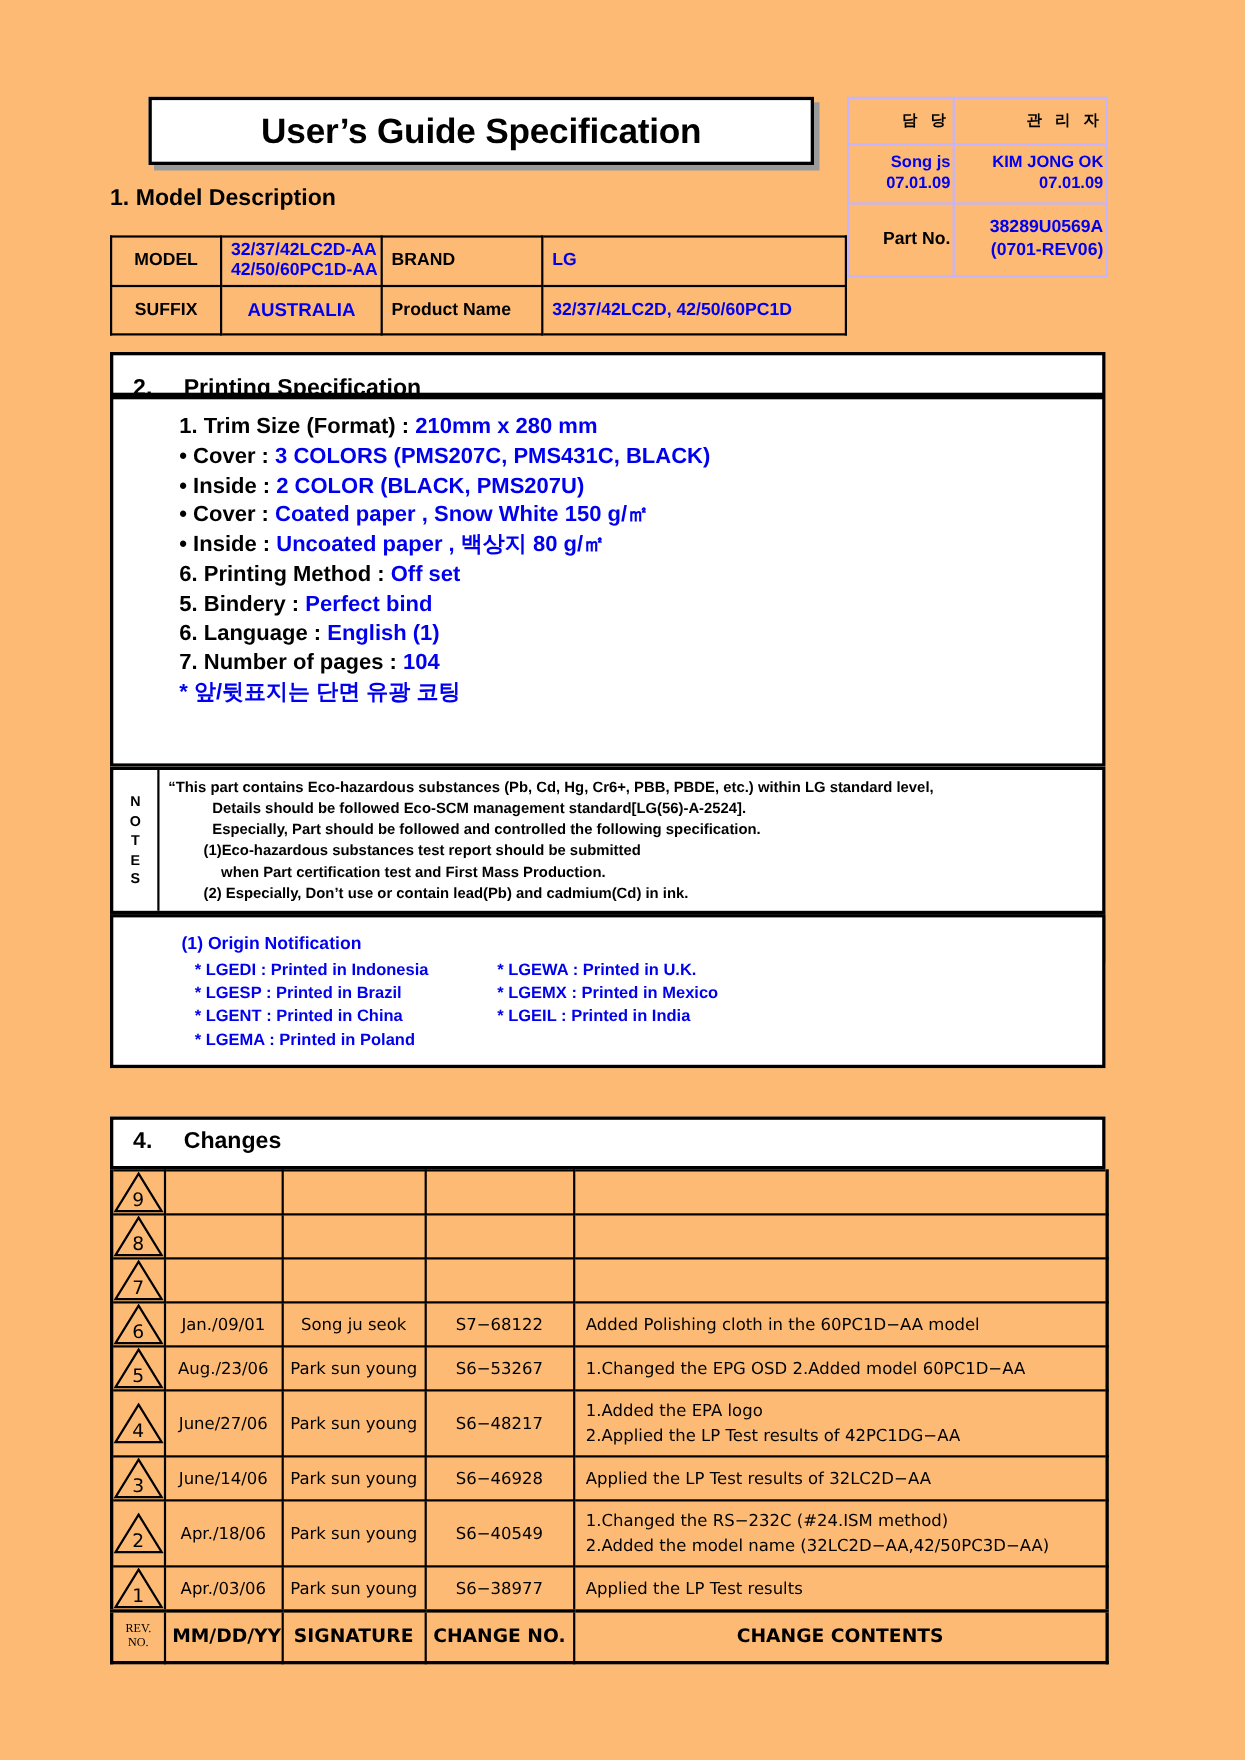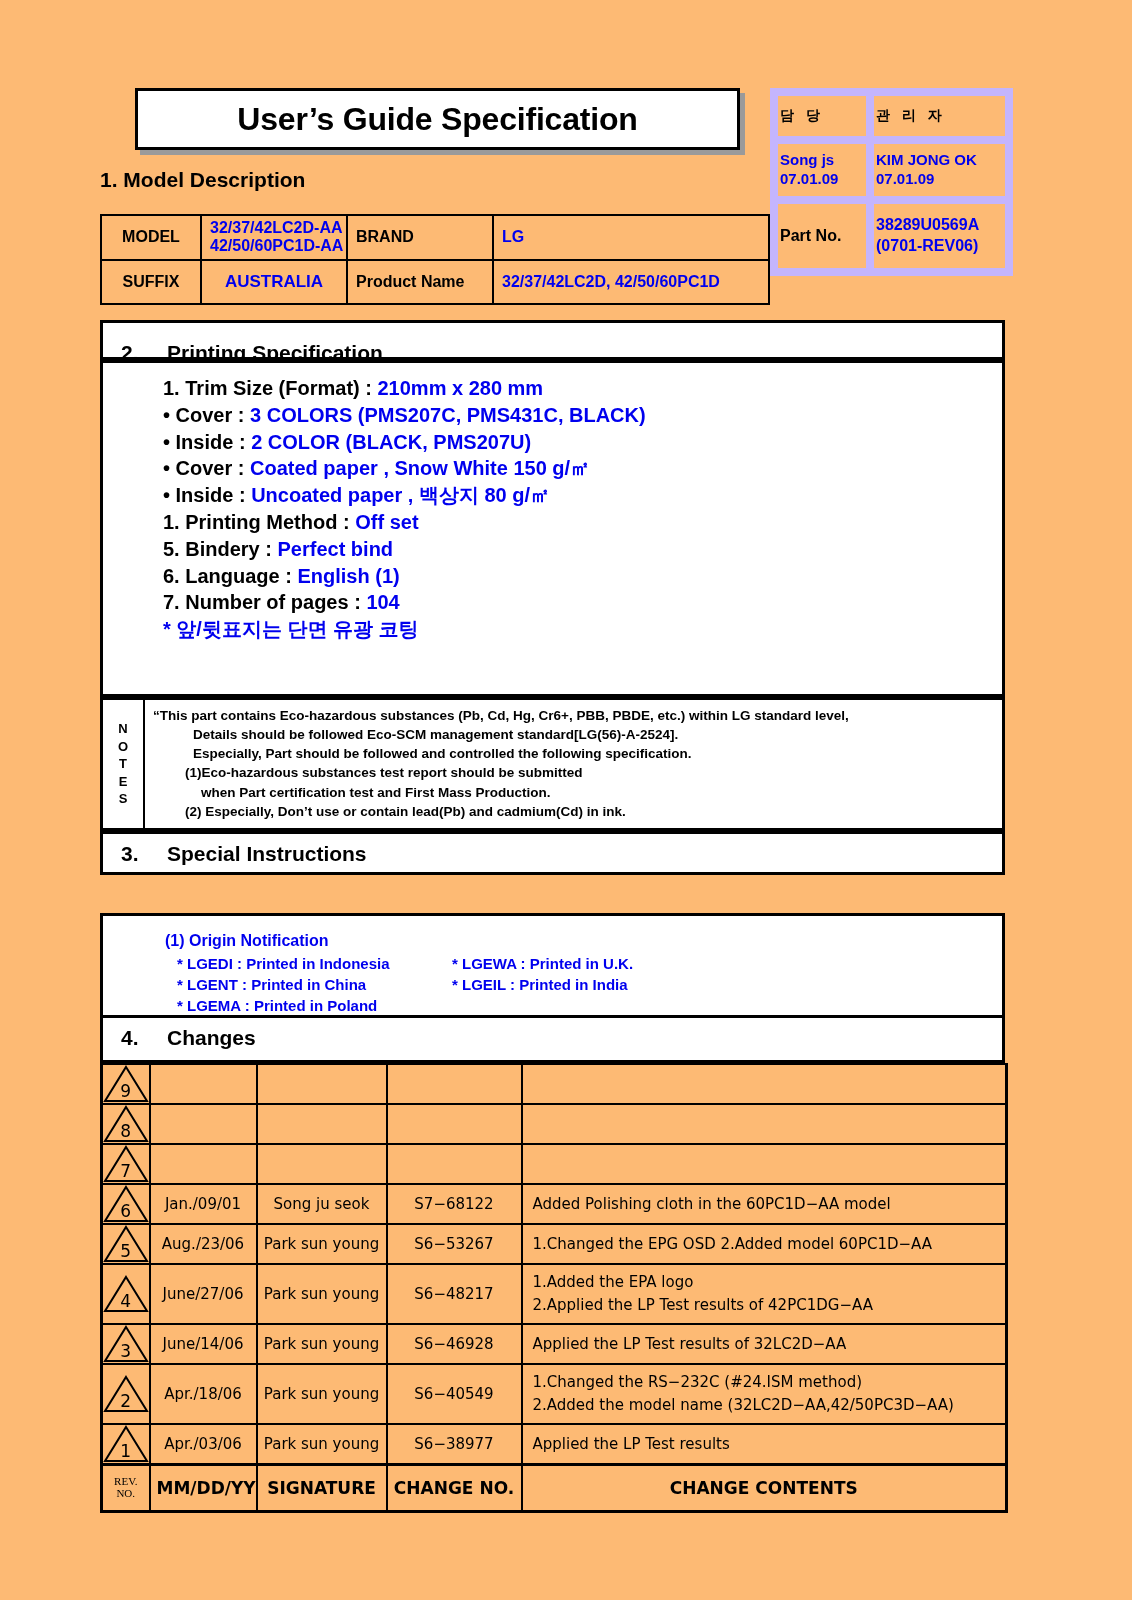--- a/index.html
+++ b/index.html
@@ -58,22 +58,22 @@
   
   #approval {
     position: absolute;
     left: 670px;
     top: 0px;
     width: 235px;
     border-collapse: collapse;
     table-layout: fixed;
   }
   #approval td {
-    border: 8px solid #c4b5fd;
-    text-align: left;
+    border: 2px solid #c4b5fd;
+    text-align: right;
     vertical-align: middle;
     font-size: 14px;
     font-weight: bold;
     padding: 2px 2px;
   }
   #approval .hdr {
     height: 36px;
     letter-spacing: 4px;
     font-size: 14px;
   }
@@ -179,21 +179,21 @@
     line-height: 1.42;
     overflow: hidden;
     white-space: nowrap;
   }
   #notes-text .ind1 { padding-left: 40px; }
   #notes-text .ind2 { padding-left: 32px; }
   #notes-text .ind3 { padding-left: 48px; }
 
   
   #sec3-head { top: 831px; height: 44px; }
-  #sec3-body { top: 913px; height: 140px; }
+  #sec3-body { top: 831px; height: 140px; }
   #origin {
     padding: 14px 0 0 62px;
     font-size: 15px;
     font-weight: bold;
     color: #0000ee;
     line-height: 1.42;
   }
   #origin .otitle { font-size: 16px; }
   #origin .orow { display: block; padding-left: 12px; }
   #origin .ocol1 { display: inline-block; width: 275px; }
@@ -350,21 +350,21 @@
     </div>
   </div>
 
   <div class="block" id="sec2-body">
     <div class="spec-list">
       <div class="li"><span>1. Trim Size (Format) : </span><span class="blue">210mm x 280 mm</span></div>
       <div class="li"><span>• Cover : </span><span class="blue">3 COLORS (PMS207C, PMS431C, BLACK)</span></div>
       <div class="li"><span>• Inside : </span><span class="blue">2 COLOR (BLACK, PMS207U)</span></div>
       <div class="li"><span>• Cover : </span><span class="blue">Coated paper , Snow White 150 g/㎡</span></div>
       <div class="li"><span>• Inside : </span><span class="blue">Uncoated paper , 백상지 80 g/㎡</span></div>
-      <div class="li"><span>1. Printing Method : </span><span class="blue">Off set</span></div>
+      <div class="li"><span>6. Printing Method : </span><span class="blue">Off set</span></div>
       <div class="li"><span>5. Bindery  : </span><span class="blue">Perfect bind</span></div>
       <div class="li"><span>6. Language : </span><span class="blue">English (1)</span></div>
       <div class="li"><span>7. Number of pages : </span><span class="blue">104</span></div>
       <div class="li blue">* 앞/뒷표지는 단면 유광 코팅</div>
     </div>
   </div>
 
   <div class="block" id="notes-block">
     <div id="notes-inner">
       <div id="notes-label">
@@ -391,20 +391,23 @@
     </div>
   </div>
 
   <div class="block" id="sec3-body">
     <div id="origin">
       <div class="otitle">(1) Origin Notification</div>
       <div class="orow">
         <span class="ocol1">* LGEDI : Printed in Indonesia</span><span>* LGEWA : Printed in U.K.</span>
       </div>
       <div class="orow">
+        <span class="ocol1">* LGESP : Printed in Brazil</span><span>* LGEMX : Printed in Mexico</span>
+      </div>
+      <div class="orow">
         <span class="ocol1">* LGENT : Printed in China</span><span>* LGEIL : Printed in India</span>
       </div>
       <div class="orow">
         <span class="ocol1">* LGEMA : Printed in Poland</span><span></span>
       </div>
     </div>
   </div>
 
   <div class="block" id="sec4-head">
     <div class="sec-head">

